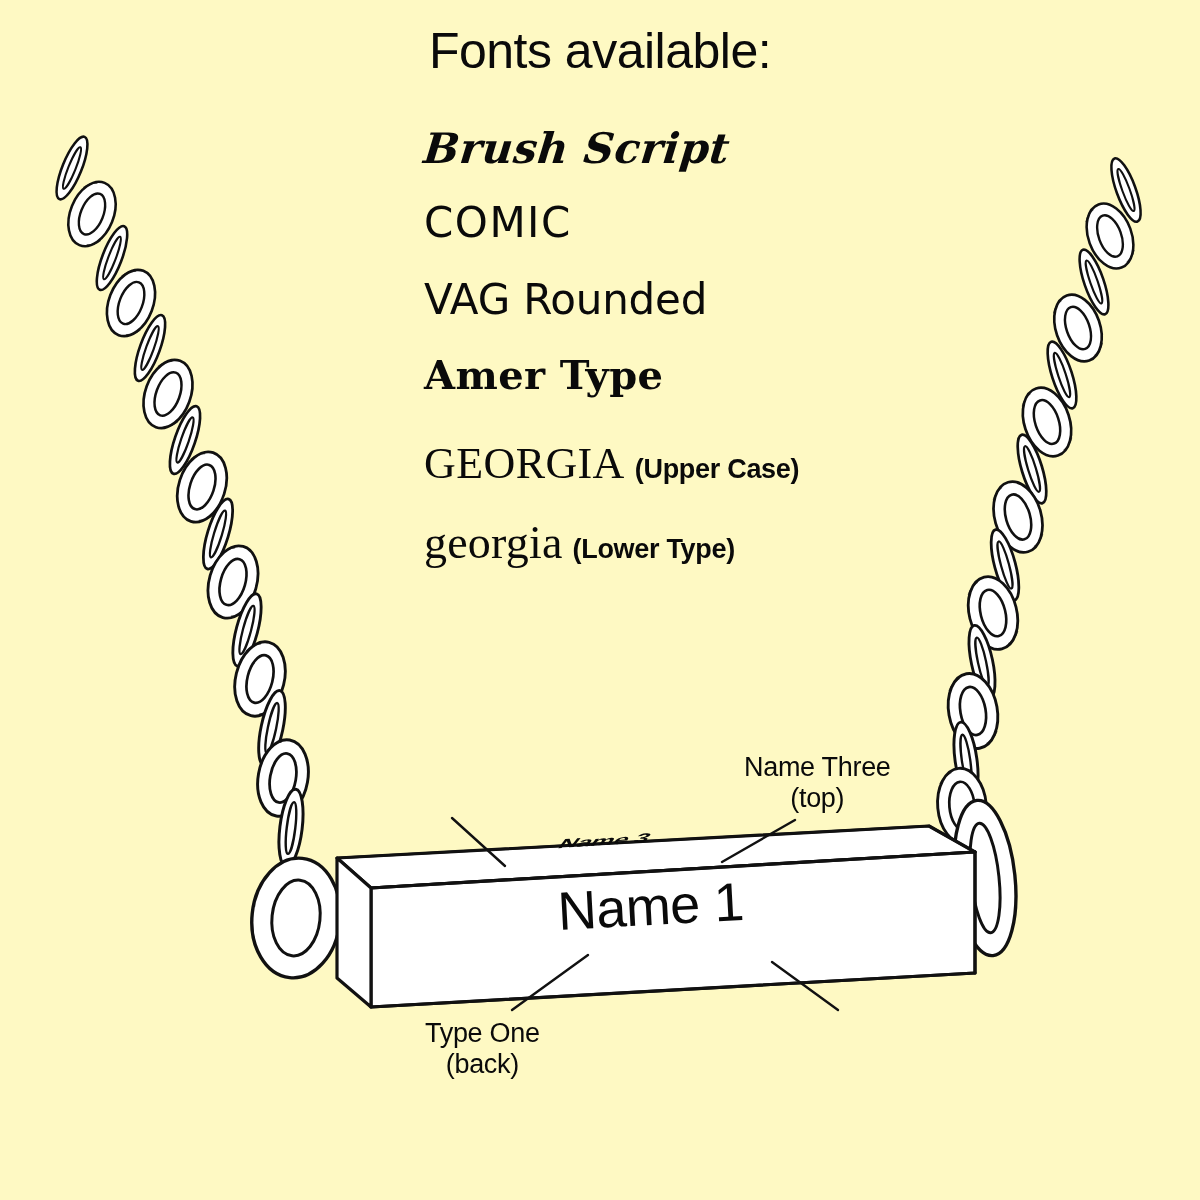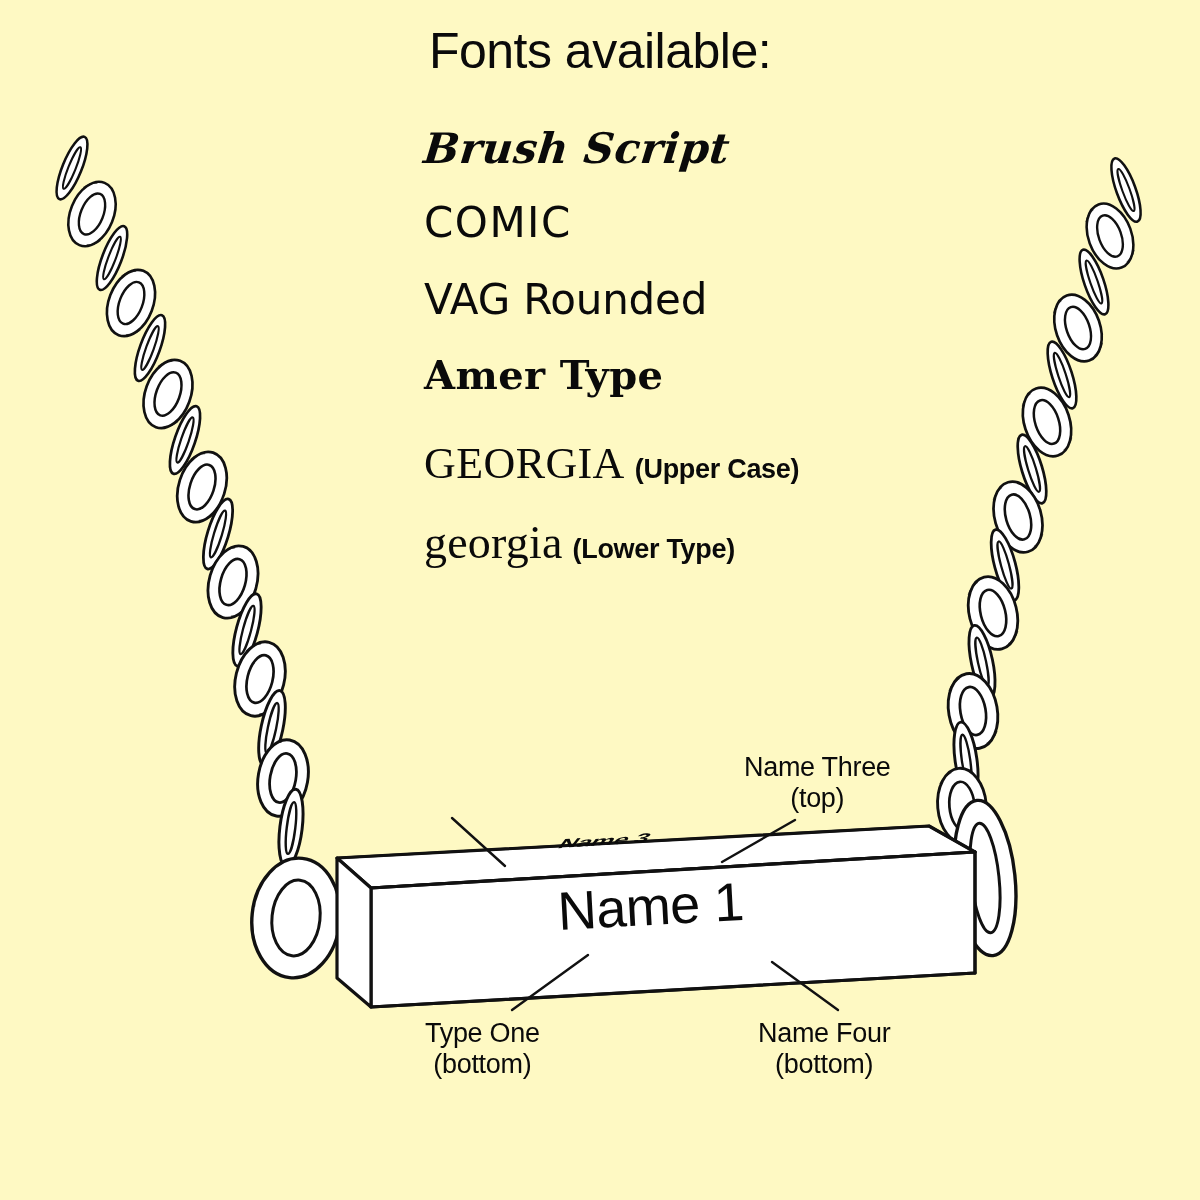--- a/index.html
+++ b/index.html
@@ -274,21 +274,17 @@
   <div id="engrave-front">Name 1</div>
 
 
   <div class="callout" id="callout-name-three">
     <span>Name Three</span>
     <span class="c-sub">(top)</span>
   </div>
 
   <div class="callout" id="callout-name-one">
     <span>Type One</span>
-    <span class="c-sub">(bottom)</span>
+    <span class="c-sub">(back)</span>
   </div>
 
-  <div class="callout" id="callout-name-four">
-    <span>Name Four</span>
-    <span class="c-sub">(bottom)</span>
-  </div>
 
 </div>
 
 </body></html>

